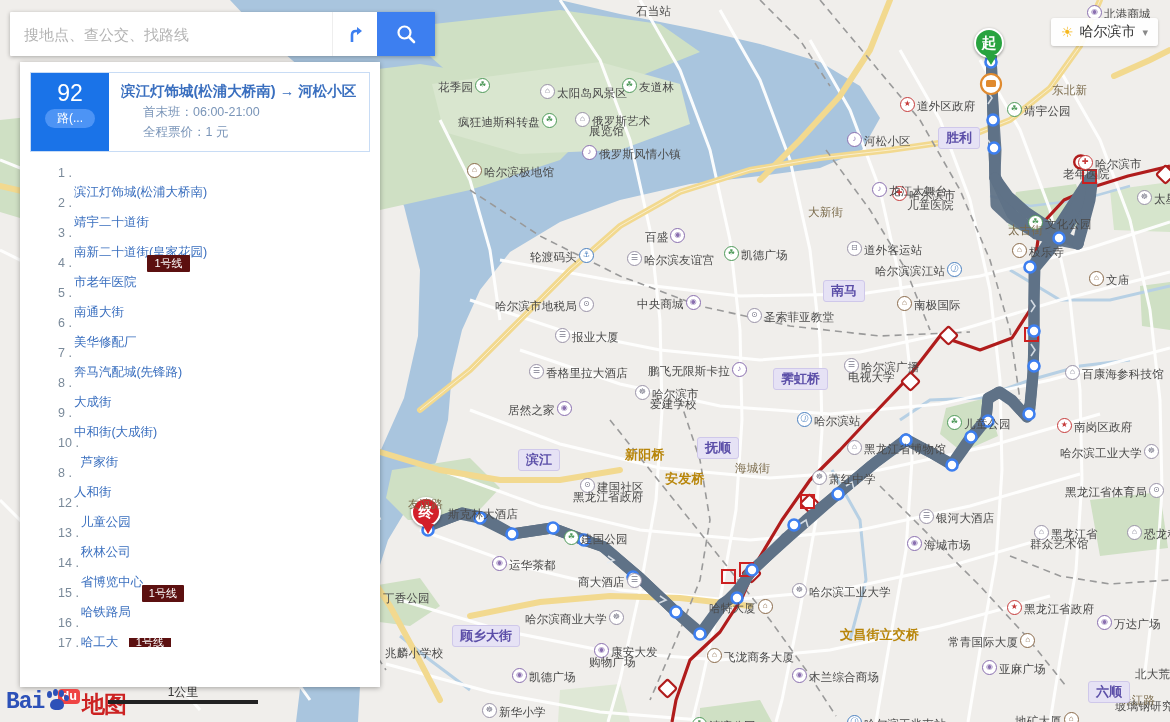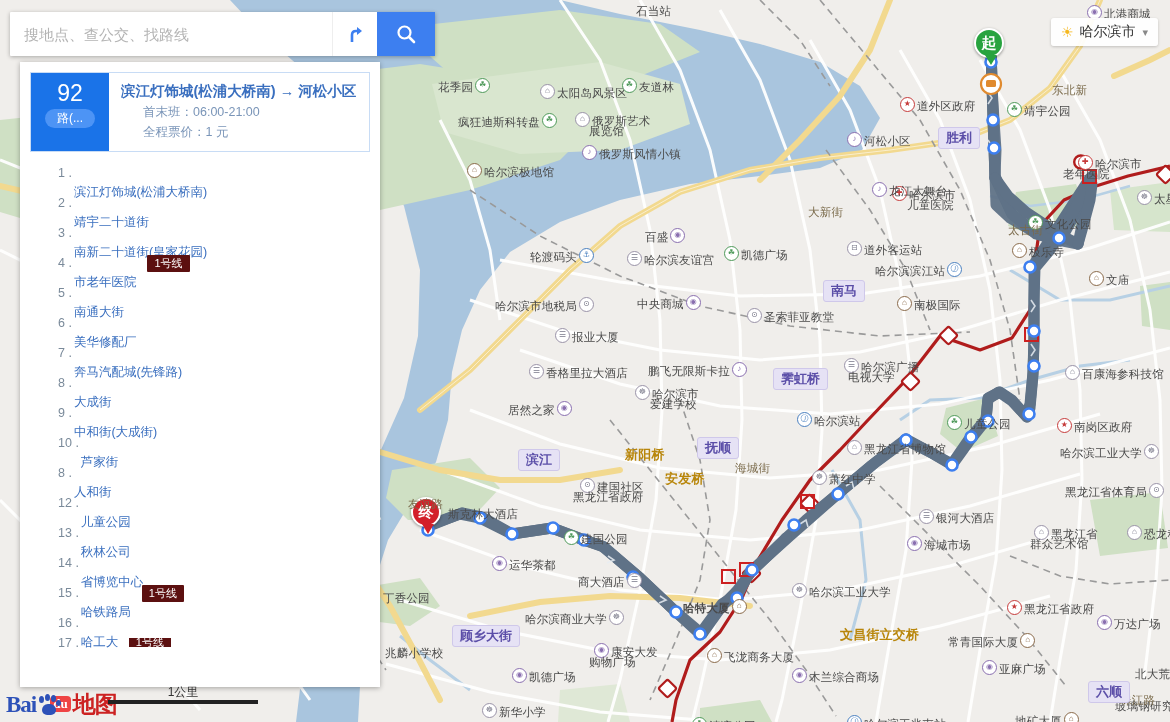--- a/index.html
+++ b/index.html
@@ -133,22 +133,22 @@
     background:rgba(255,255,255,.93);border-radius:3px;
     display:flex;align-items:center;padding:0 10px;
     font-size:14px;color:#333;box-shadow:0 1px 3px rgba(0,0,0,.2);
     cursor:pointer;
   }
   #city-select .sun{margin-right:6px;font-size:14px;color:#f5b820;}
   #city-select .chev{margin-left:7px;color:#888;font-size:11px;}
 
   
   #logo{
-    position:absolute;left:6px;bottom:2px;display:flex;align-items:center;
-    font-family:Liberation Serif, serif;font-weight:bold;font-size:23px;
+    position:absolute;left:6px;bottom:2px;display:flex;align-items:flex-start;
+    font-family:Liberation Mono, monospace;font-weight:bold;font-size:23px;
     letter-spacing:-1px;
   }
   #logo .bai{color:#2d51b8;}
   #logo .paw{position:relative;width:26px;height:22px;margin:0 1px;}
   #logo .paw b{position:absolute;background:#2d51b8;border-radius:50%;}
   #logo .du{
     color:#fff;background:#ef4444;border-radius:4px;font-size:13px;
     padding:0 3px;margin-left:-14px;margin-bottom:1px;letter-spacing:0;
   }
   #logo .ditu{color:#cc2222;margin-left:2px;}
@@ -447,21 +447,21 @@
         <div class="mlabel" style="left: 790px; top: 668px;"><span class="poi-ico purple"><i>◉</i></span><span>木兰综合商场</span></div>
         <div class="mlabel" style="left: 845px; top: 715px;"><span class="poi-ico blue"><i>Ⓙ</i></span><span>哈尔滨王兆屯站</span></div>
         <div class="mlabel" style="left: 1015px; top: 712px;"><span>地矿大厦</span><span class="poi-ico brown"><i>⌂</i></span></div>
         <div class="mlabel" style="left: 810px; top: 470px;"><span class="poi-ico gray"><i>☸</i></span><span>萧红中学</span></div>
         <div class="mlabel" style="left: 448px; top: 508px;"><span>斯克林大酒店</span></div>
         <div class="mlabel" style="left: 578px; top: 478px;"><span class="poi-ico gray"><i>⊙</i></span><span>建国社区</span></div>
         <div class="mlabel" style="left: 573px; top: 491px;"><span>黑龙江省政府</span></div>
         <div class="mlabel" style="left: 562px; top: 530px;"><span class="poi-ico green"><i>☘</i></span><span>建国公园</span></div>
         <div class="mlabel" style="left: 490px; top: 556px;"><span class="poi-ico purple"><i>◉</i></span><span>运华茶都</span></div>
         <div class="mlabel" style="left: 578px; top: 573px;"><span>商大酒店</span><span class="poi-ico gray"><i>☰</i></span></div>
-        <div class="mlabel" style="left: 683px; top: 599px; font-weight: bold;"><span>哈特大厦</span><span class="poi-ico brown"><i>⌂</i></span></div>
+        <div class="mlabel" style="left: 709px; top: 599px;"><span>哈特大厦</span><span class="poi-ico brown"><i>⌂</i></span></div>
         <div class="mlabel" style="left: 525px; top: 610px;"><span>哈尔滨商业大学</span><span class="poi-ico gray"><i>☸</i></span></div>
         <div class="mlabel" style="left: 592px; top: 643px;"><span class="poi-ico purple"><i>◉</i></span><span>康安大发</span></div>
         <div class="mlabel" style="left: 589px; top: 656px;"><span>购物广场</span></div>
         <div class="mlabel" style="left: 510px; top: 668px;"><span class="poi-ico purple"><i>◉</i></span><span>凯德广场</span></div>
         <div class="mlabel" style="left: 480px; top: 703px;"><span class="poi-ico gray"><i>☸</i></span><span>新华小学</span></div>
         <div class="mlabel" style="left: 705px; top: 648px;"><span class="poi-ico brown"><i>⌂</i></span><span>飞泷商务大厦</span></div>
         <div class="mlabel" style="left: 690px; top: 717px;"><span class="poi-ico green"><i>☘</i></span><span>清滨公园</span></div>
         <div class="mlabel" style="left: 385px; top: 647px;"><span>兆麟小学校</span></div>
         <div class="mlabel" style="left: 383px; top: 592px;"><span>丁香公园</span></div>
         <div class="mlabel" style="left: 1085px; top: 5px;"><span class="poi-ico purple"><i>◉</i></span><span>北港商城</span></div>

